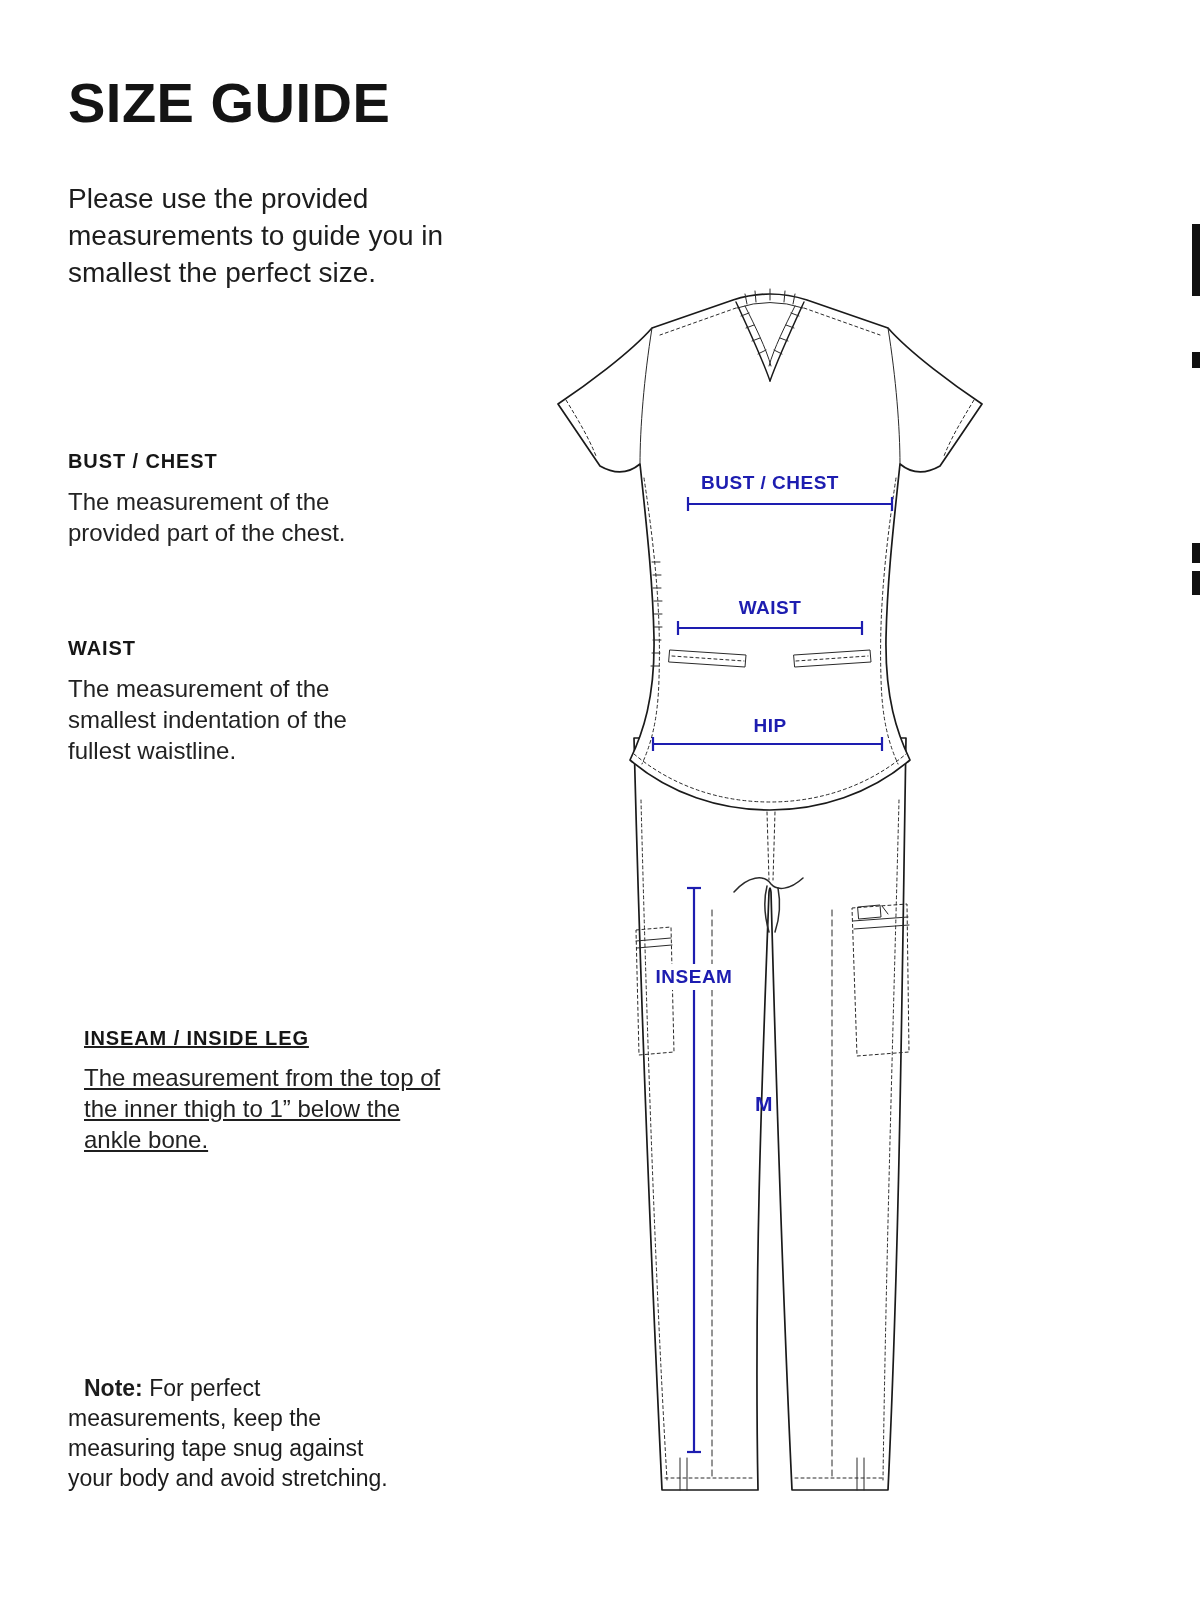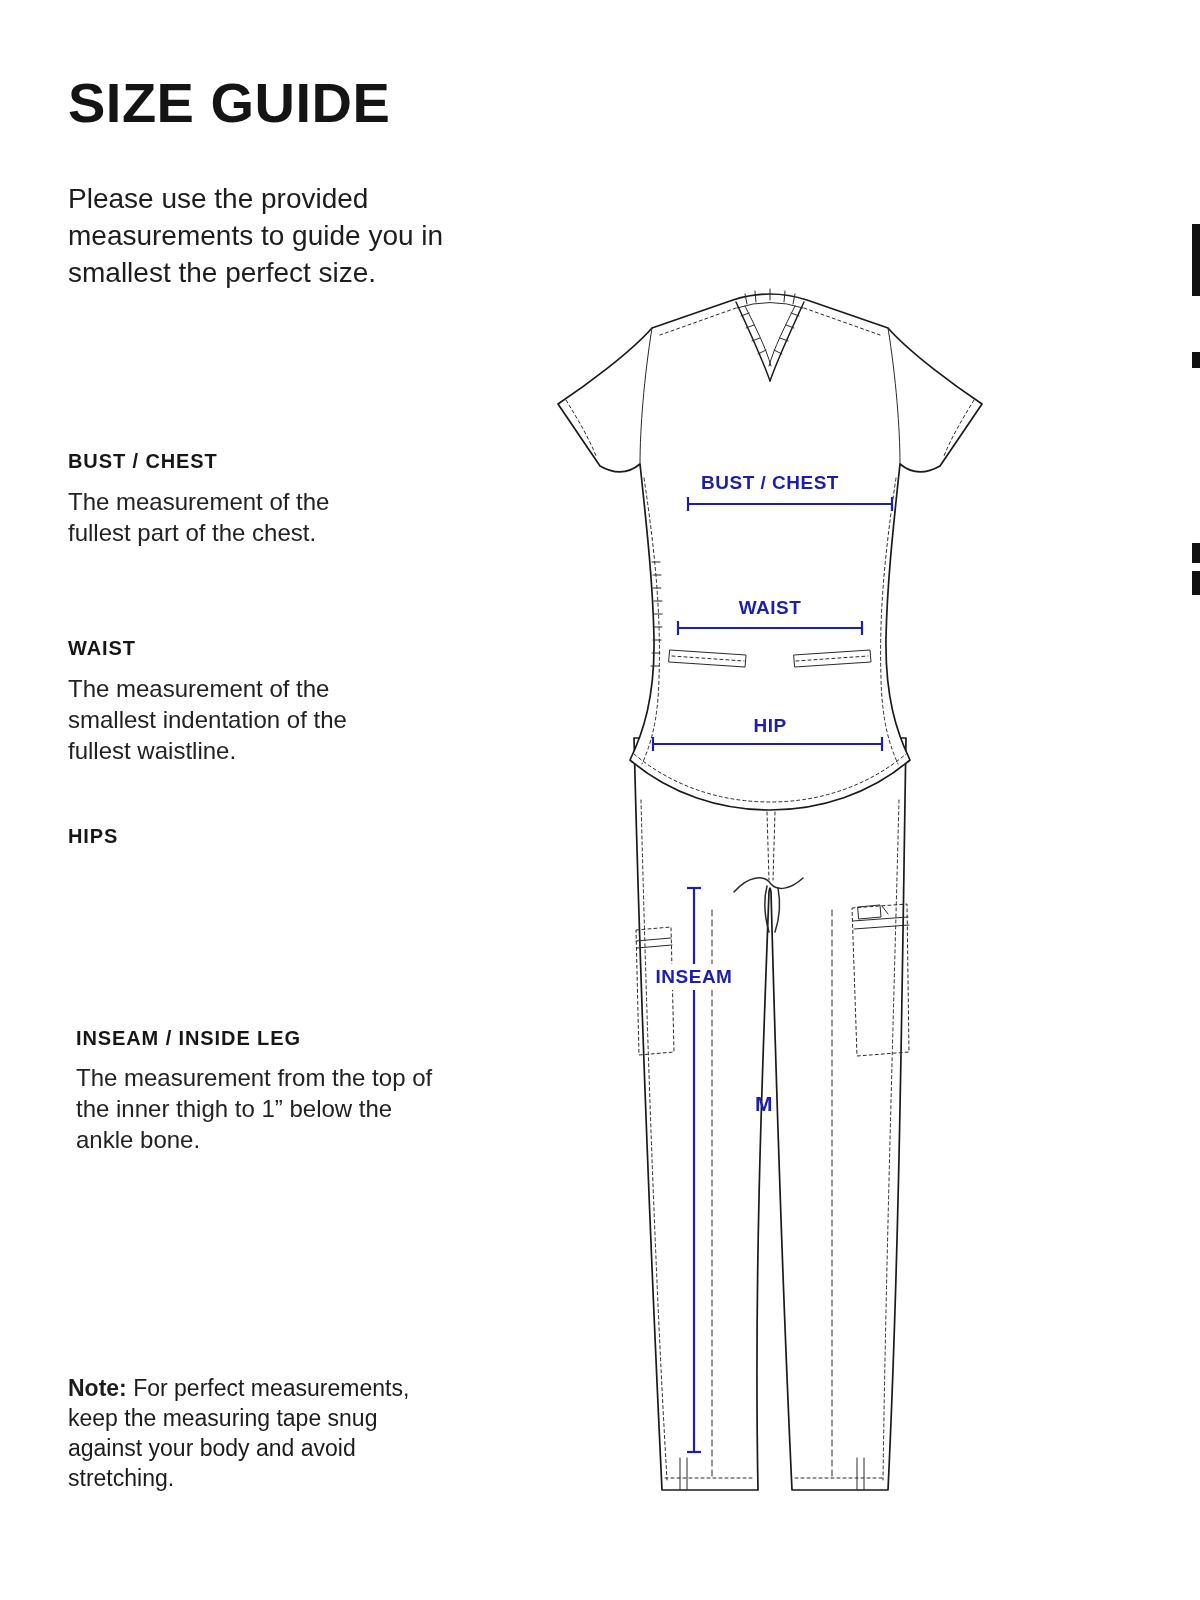--- a/index.html
+++ b/index.html
@@ -34,21 +34,21 @@
   .sec-b {
     font-size:24px;
     line-height:1.3;
     color:#222222;
   }
   .note {
     font-size:23px;
     line-height:1.3;
     color:#1c1c1c;
   }
-  .note .nb { font-weight:bold; }
+  .note .nb { font-weight:bold;margin-left:16px; }
 
   
   .fillw { fill:#ffffff; stroke:#1a1a1a; stroke-width:1.7; stroke-linejoin:round; }
   .ol   { fill:none; stroke:#1a1a1a; stroke-width:1.7; stroke-linecap:round; stroke-linejoin:round; }
   .thin { fill:none; stroke:#2a2a2a; stroke-width:1; stroke-linecap:round; }
   .d1 { stroke-dasharray:6 4; }
   .d2 { stroke-dasharray:3 3; }
   .mline { fill:none; stroke:currentColor; stroke-width:2.2; }
   .mtext {
     fill:currentColor;
@@ -62,33 +62,32 @@
 </style>
 </head>
 <body>
 
 <h1 class="title abs" style="left:68px; top:70px;">SIZE GUIDE</h1>
 
 <p class="intro abs" style="left:68px; top:180px; width:460px; margin:0;">Please use the provided measurements to guide you in smallest the perfect size.</p>
 
 <div class="abs" style="left:68px; top:450px;">
   <div class="sec-h">BUST / CHEST</div>
-  <div class="sec-b" style="width:300px; margin-top:13px;">The measurement of the fullest part of the chest.</div>
+  <div class="sec-b" style="width:300px; margin-top:13px;">The measurement of the provided part of the chest.</div>
 </div>
 
 <div class="abs" style="left:68px; top:637px;">
   <div class="sec-h">WAIST</div>
   <div class="sec-b" style="width:312px; margin-top:13px;">The measurement of the smallest indentation of the fullest waistline.</div>
 </div>
 
 <div class="abs" style="left:68px; top:825px;">
-  <div class="sec-h">HIPS</div>
-</div>
-
-<div class="abs" style="left:76px; top:1027px;">
+</div>
+
+<div class="abs" style="left:84px; top:1027px;text-decoration:underline;">
   <div class="sec-h">INSEAM / INSIDE LEG</div>
   <div class="sec-b" style="width:365px; margin-top:12px;">The measurement from the top of the inner thigh to 1” below the ankle bone.</div>
 </div>
 
 <p class="note abs" style="left:68px; top:1374px; width:345px; margin:0;">
   <span class="nb">Note:</span>
   <span>For perfect measurements, keep the measuring tape snug against your body and avoid stretching.</span>
 </p>
 
 <svg class="abs" style="left:540px; top:278px;" width="460" height="1250" viewBox="0 0 460 1250" aria-hidden="true">

